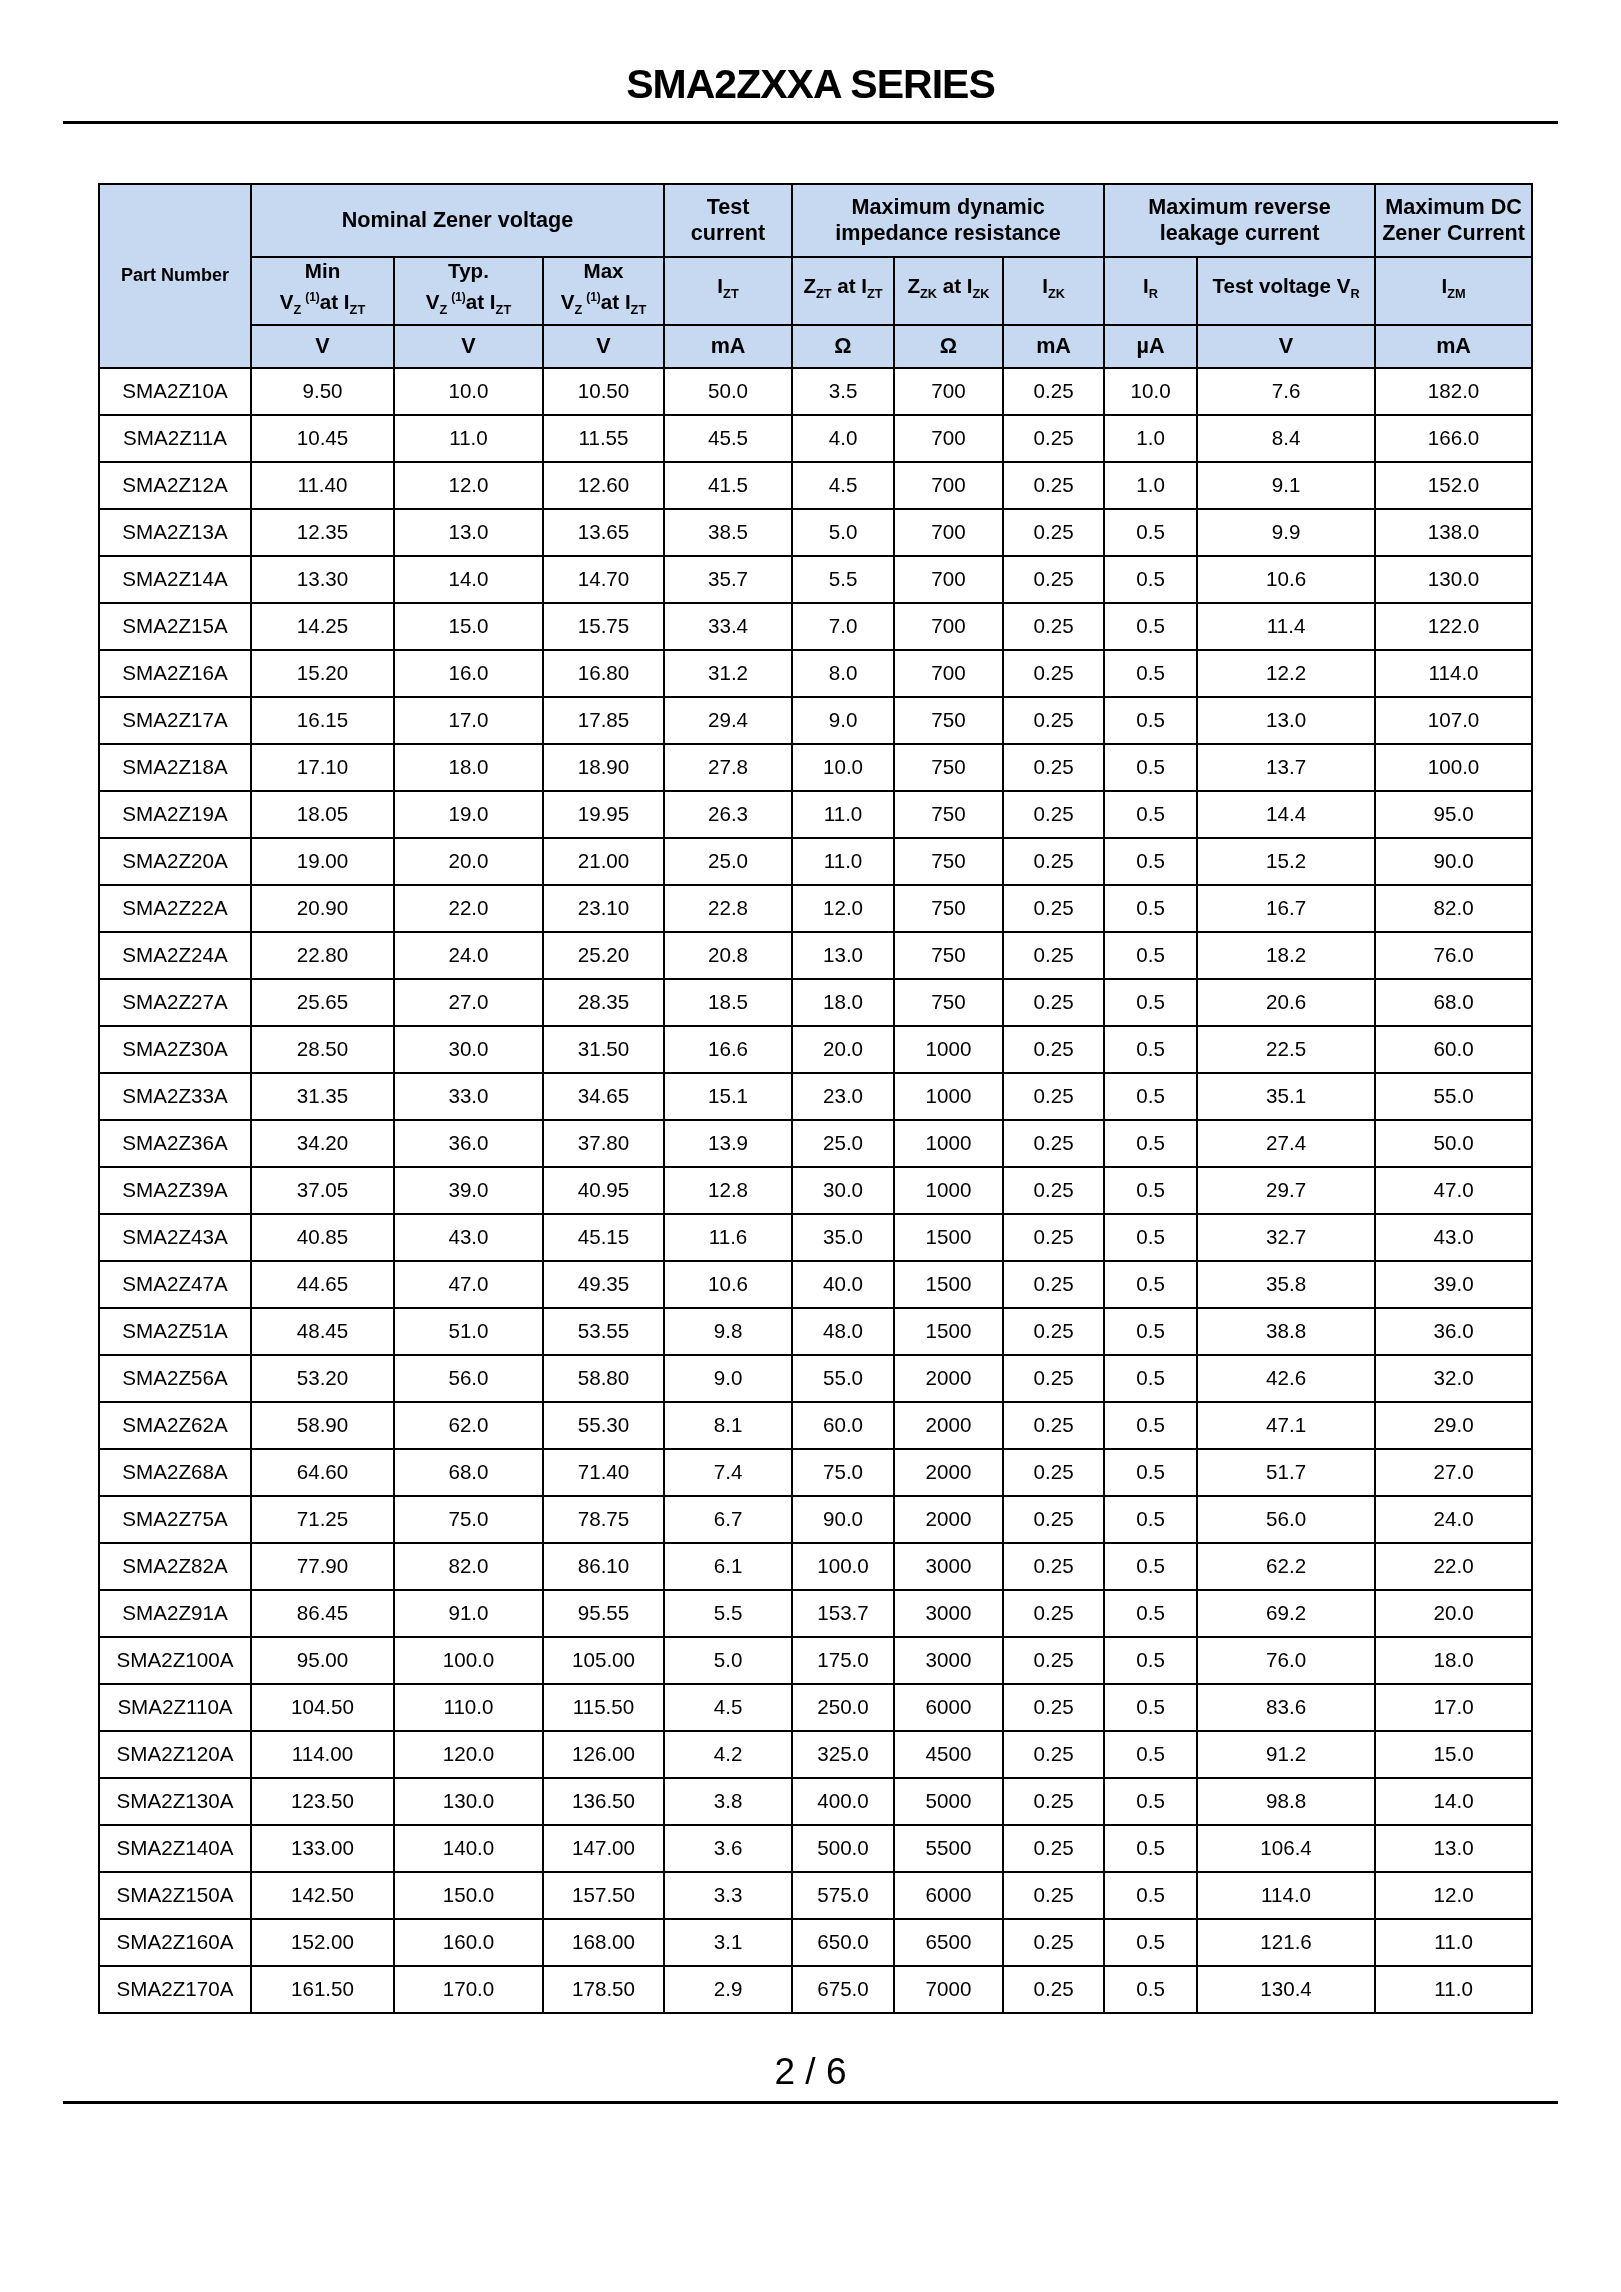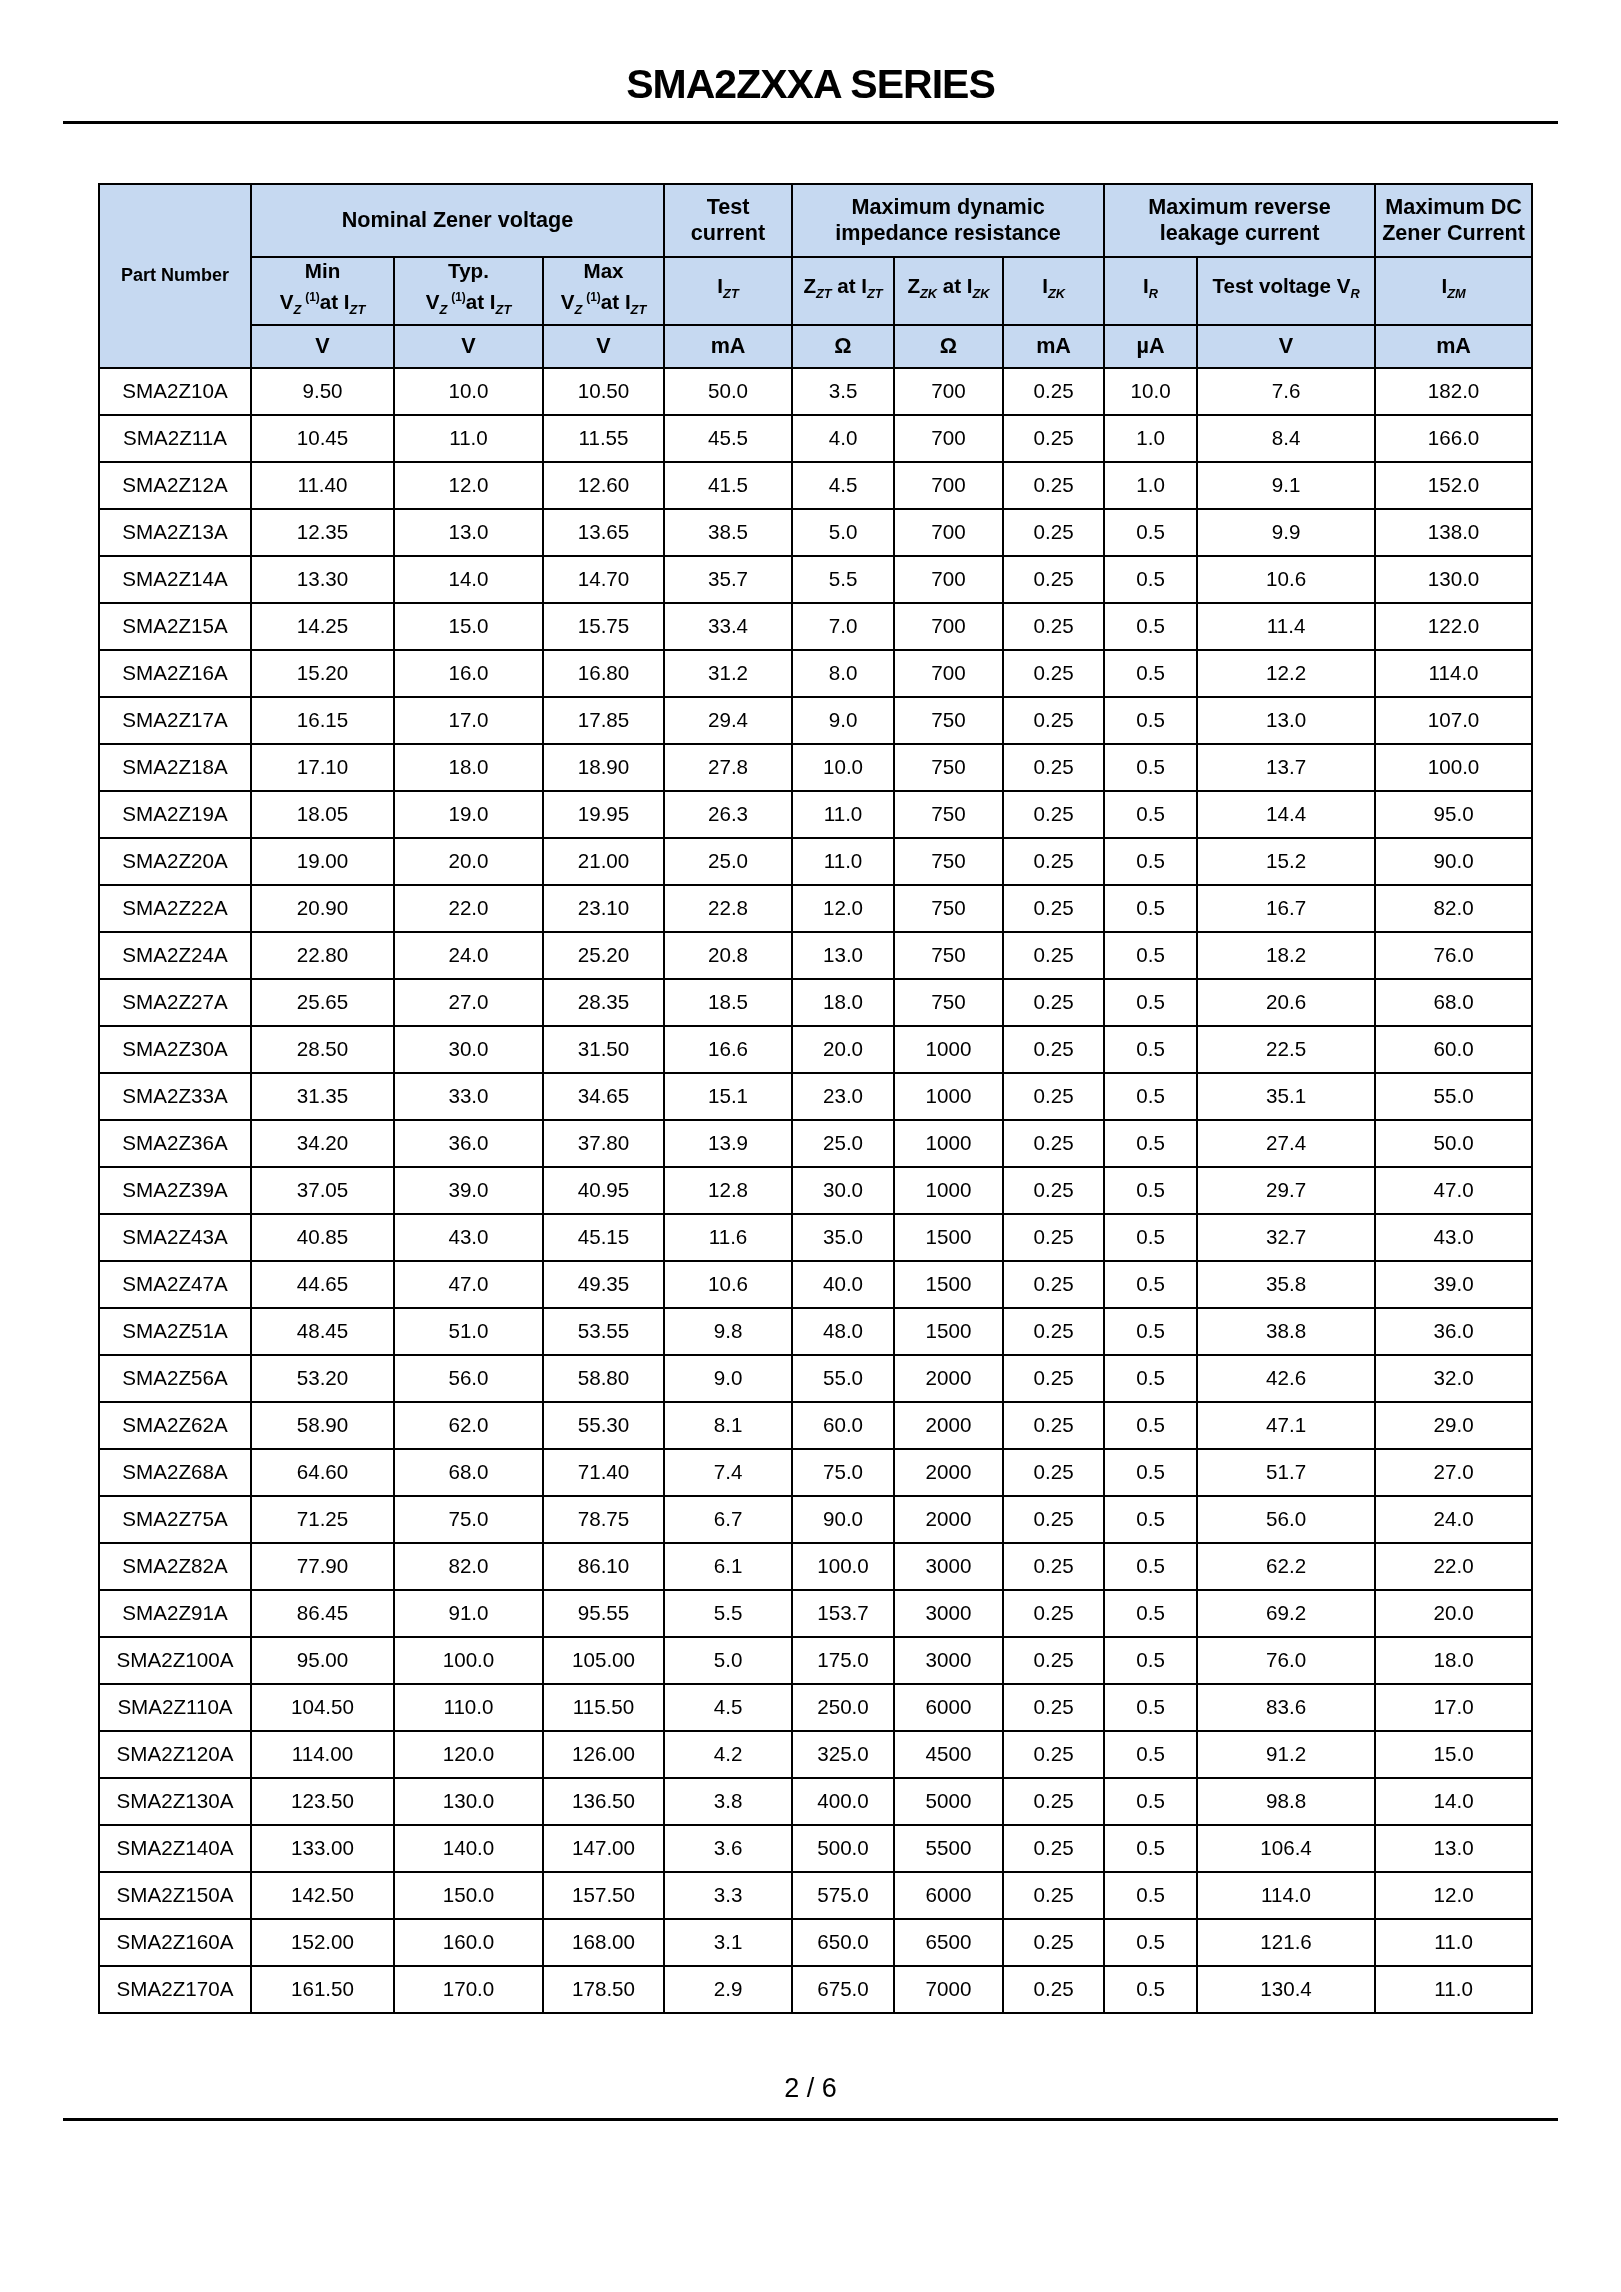--- a/index.html
+++ b/index.html
@@ -55,34 +55,34 @@
   tr.sub-row th { height: 63px; font-size: 20.6px; }
   tr.units-row th {
     height: 41px;
     border-top-width: 2.9px;
     border-bottom-width: 2.9px;
   }
   th.th-part { border-right-width: 2.9px; font-size: 18px; }
   .l1 { display: block; }
   .l1:empty { display: none; }
   .l2 { display: block; white-space: pre; }
-  sub { font-size: 0.62em; font-style: italic; }
+  sub { font-size: 0.62em; }
   sup.note { font-size: 0.58em; margin-left: 3.9px; }
 
   tbody td {
     height: 45px;
     font-size: 20.6px;
     border-top-width: 2.9px;
     background: #ffffff;
   }
 
   .footer-page {
-    margin-top: 58px;
+    margin-top: 41px;
     text-align: center;
-    font-size: 27px;
+    font-size: 37px;
     line-height: 33px;
   }
   .rule-bottom {
     height: 2.9px;
     background: var(--border-color);
     margin: 13.7px 63px 0 63px;
   }
 </style>
 </head>
 <body>

